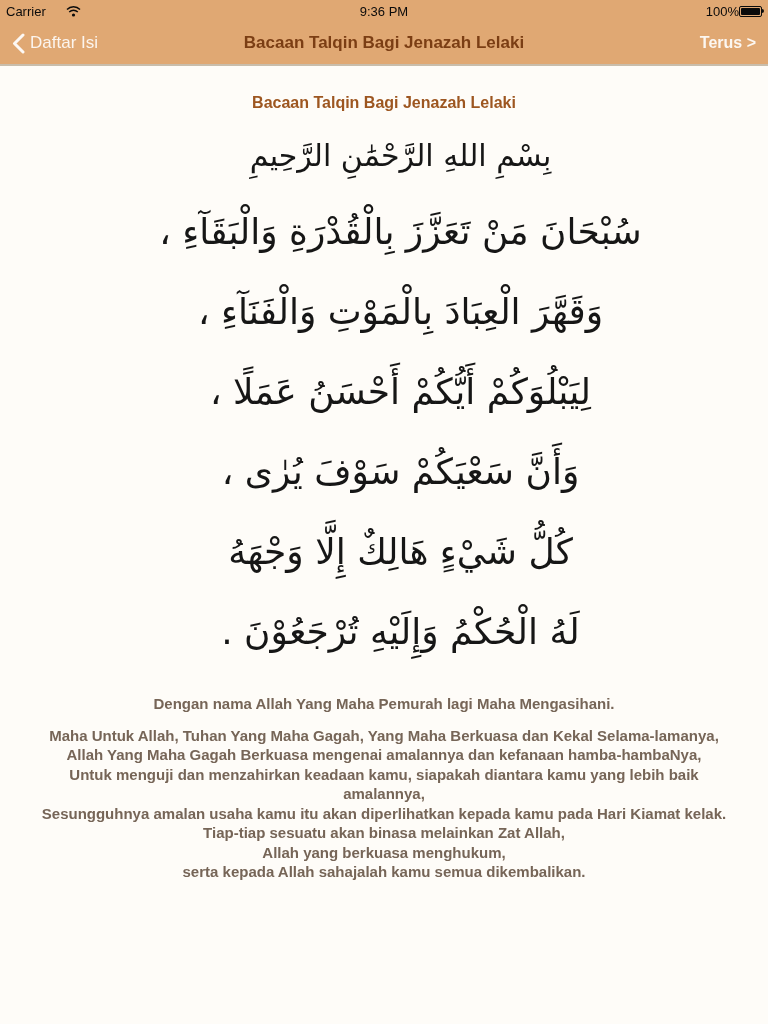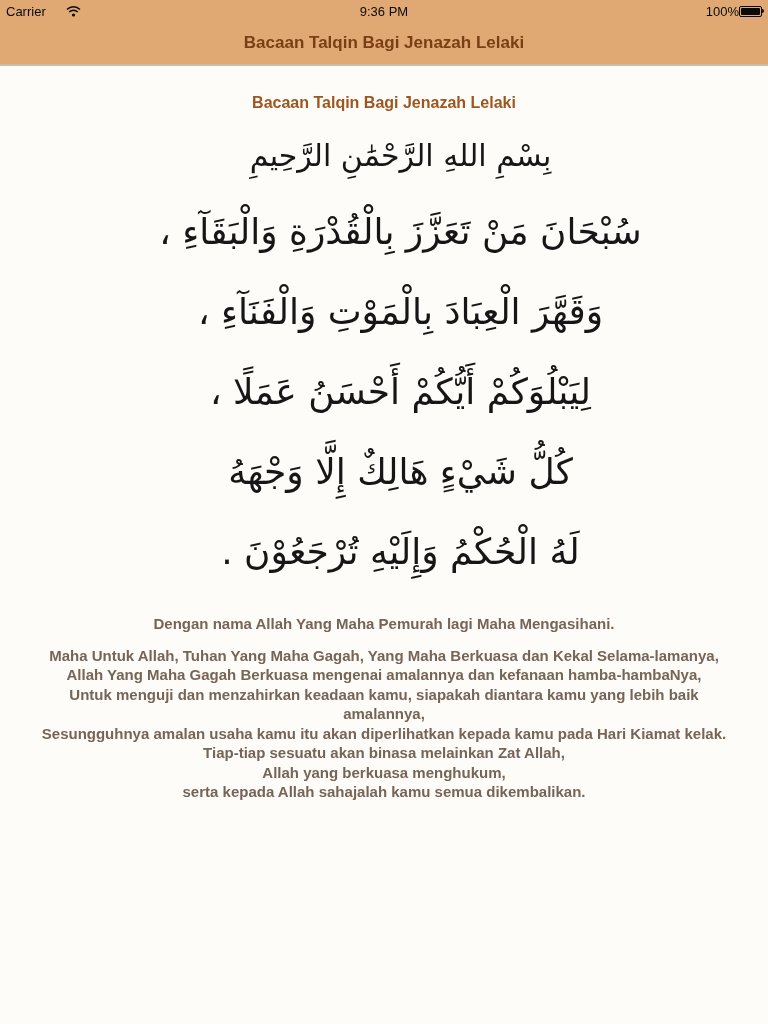--- a/index.html
+++ b/index.html
@@ -96,31 +96,41 @@
   <div class="right">
     <span>100%</span>
     <span class="battery">
         <span class="fill"></span>
         <span class="nub"></span>
       </span>
   </div>
 </div>
 
 <div class="navbar">
+  <div class="nav-left">
+    <svg width="13" height="21" viewBox="0 0 13 21">
+      <polyline points="11,2 2.5,10.5 11,19" fill="none" stroke="rgba(255,255,255,0.92)" stroke-width="3" stroke-linecap="round" stroke-linejoin="round"></polyline>
+    </svg>
+    <span class="back-label">Daftar Isi</span>
+  </div>
   <div class="nav-title">Bacaan Talqin Bagi Jenazah Lelaki</div>
+  <div class="nav-right">
+    <span class="next-label">Terus &gt;</span>
+  </div>
 </div>
 
 <div class="content">
   <div class="page-title">Bacaan Talqin Bagi Jenazah Lelaki</div>
 
   <div class="arabic-block">
     <div class="arabic-line first">بِسْمِ اللهِ الرَّحْمَٰنِ الرَّحِيمِ</div>
     <div class="arabic-line">سُبْحَانَ مَنْ تَعَزَّزَ بِالْقُدْرَةِ وَالْبَقَآءِ ،</div>
     <div class="arabic-line">وَقَهَّرَ الْعِبَادَ بِالْمَوْتِ وَالْفَنَآءِ ،</div>
     <div class="arabic-line">لِيَبْلُوَكُمْ أَيُّكُمْ أَحْسَنُ عَمَلًا ،</div>
+    <div class="arabic-line">وَأَنَّ سَعْيَكُمْ سَوْفَ يُرٰى ،</div>
     <div class="arabic-line">كُلُّ شَيْءٍ هَالِكٌ إِلَّا وَجْهَهُ</div>
     <div class="arabic-line">لَهُ الْحُكْمُ وَإِلَيْهِ تُرْجَعُوْنَ .</div>
   </div>
 
   <div class="translation">
     <p class="lead">Dengan nama Allah Yang Maha Pemurah lagi Maha Mengasihani.</p>
     <p>Maha Untuk Allah, Tuhan Yang Maha Gagah, Yang Maha Berkuasa dan Kekal Selama-lamanya,</p>
     <p>Allah Yang Maha Gagah Berkuasa mengenai amalannya dan kefanaan hamba-hambaNya,</p>
     <p>Untuk menguji dan menzahirkan keadaan kamu, siapakah diantara kamu yang lebih baik amalannya,</p>
     <p>Sesungguhnya amalan usaha kamu itu akan diperlihatkan kepada kamu pada Hari Kiamat kelak.</p>

